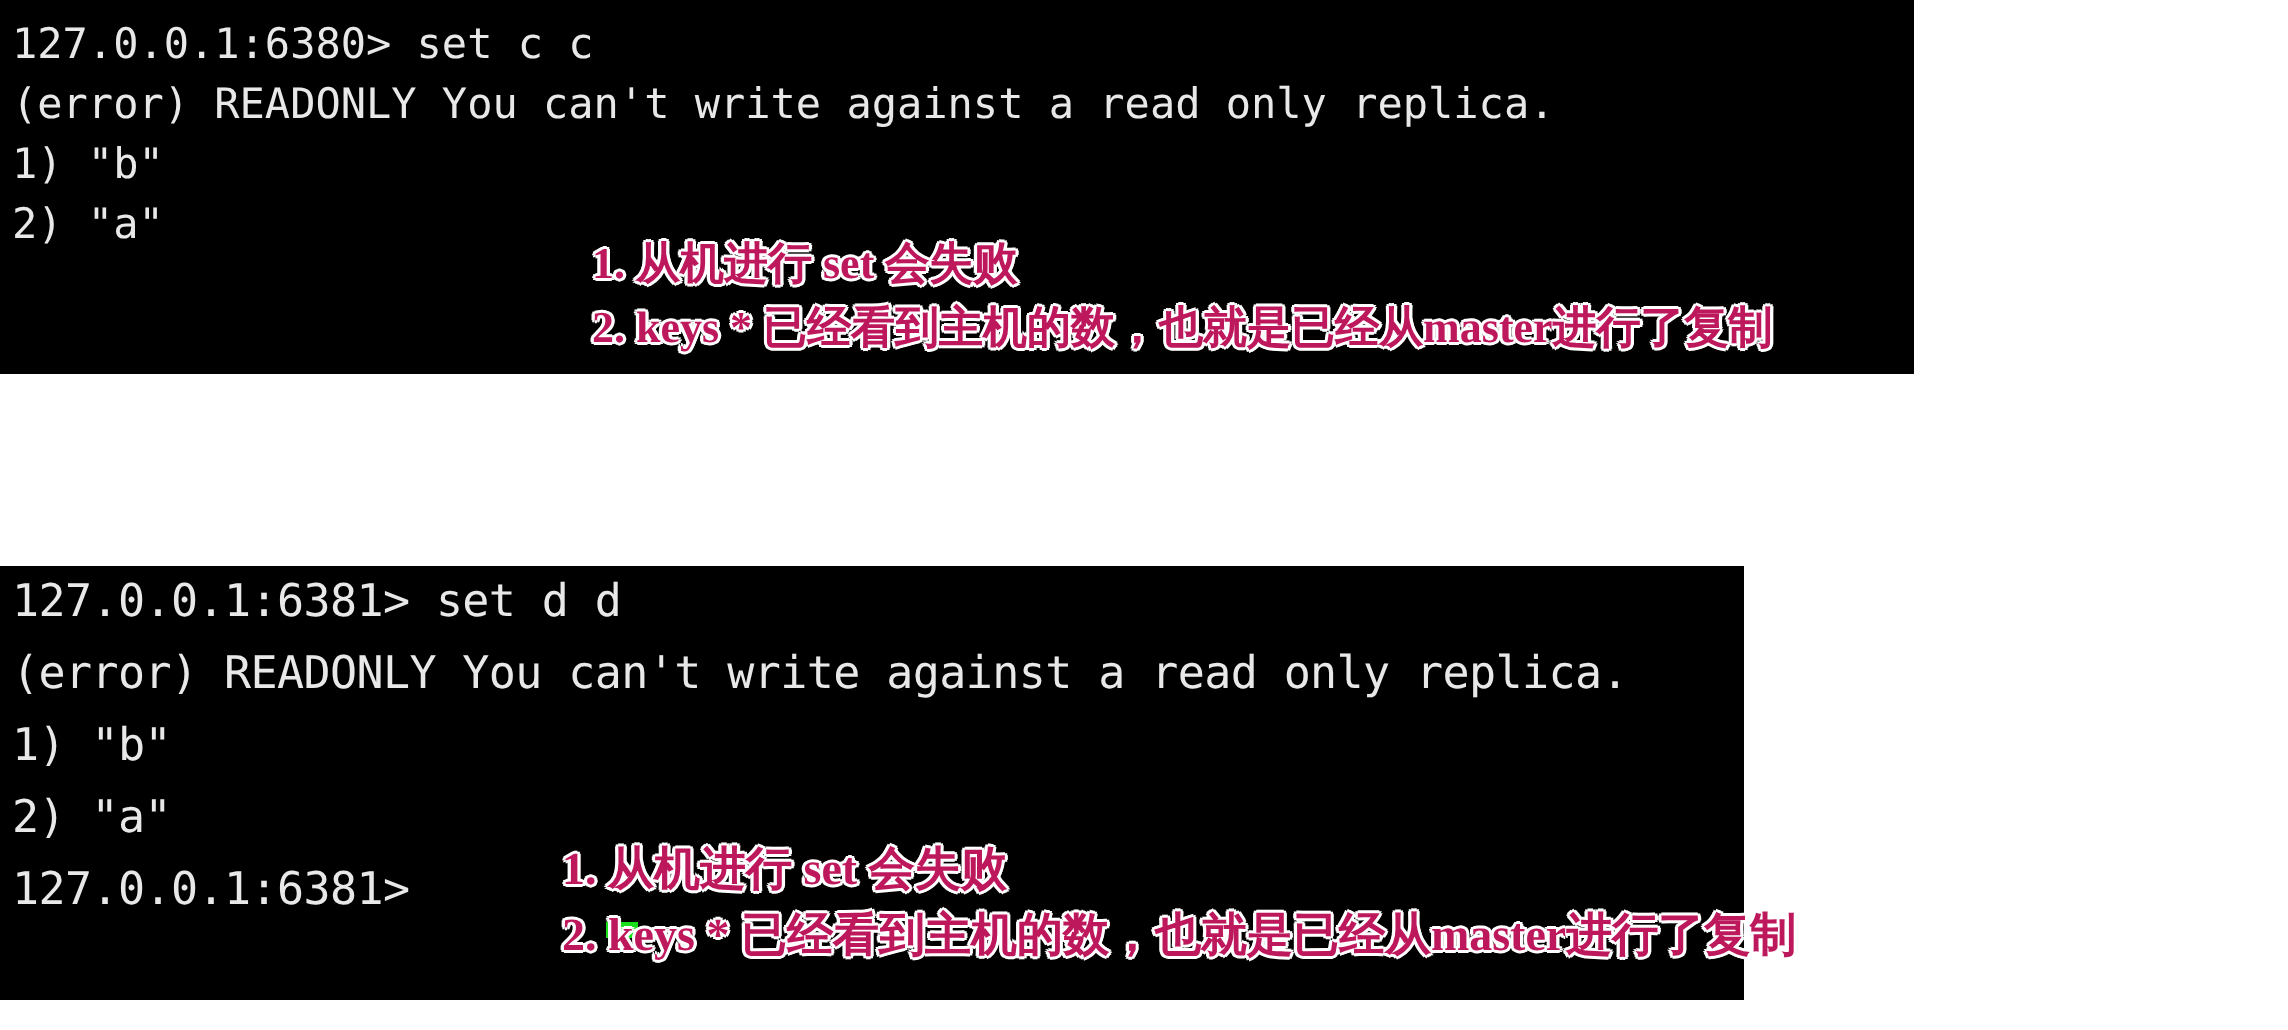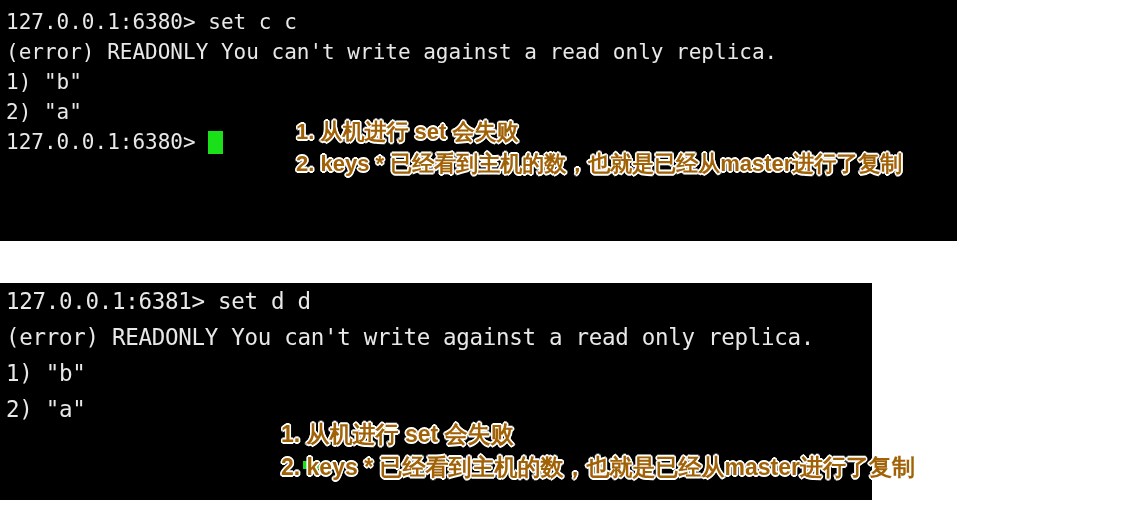--- a/index.html
+++ b/index.html
@@ -18,21 +18,21 @@
   
   .terminal {
     position: absolute;
     background: #000000;
     overflow: hidden;
   }
   #terminal-top {
     left: 0px;
     top: 0px;
     width: 957px;
-    height: 241px;
+    height: 187px;
   }
   #terminal-bottom {
     left: 0px;
     top: 283px;
     width: 872px;
     height: 217px;
   }
 
   .term-lines {
     position: absolute;
@@ -76,22 +76,22 @@
     width: 16px;
     height: 8px;
     position: absolute;
     left: 303px;
     top: 178px;
   }
 
   
   .annotation {
     position: absolute;
-    color: #a16207;
-    font-family: Liberation Sans, sans-serif;
+    color: #be185d;
+    font-family: Liberation Serif, serif;
     font-weight: bold;
     white-space: nowrap;
     text-shadow:
        1.6px 0 0 #ffffff, -1.6px 0 0 #ffffff,
        0 1.6px 0 #ffffff, 0 -1.6px 0 #ffffff,
        1.2px 1.2px 0 #ffffff, -1.2px 1.2px 0 #ffffff,
        1.2px -1.2px 0 #ffffff, -1.2px -1.2px 0 #ffffff;
   }
   #annot-top-1 {
     left: 296px;
@@ -119,32 +119,32 @@
 
 <div class="terminal" id="terminal-top">
   <div class="term-lines">
     <div class="term-line term-line-clipped">
       
     </div>
     <div class="term-line">127.0.0.1:6380&gt; set c c</div>
     <div class="term-line">(error) READONLY You can't write against a read only replica.</div>
     <div class="term-line">1) "b"</div>
     <div class="term-line">2) "a"</div>
-    <div class="term-line"><span>127.0.0.1:6380&gt; </span><span class="cursor-block"></span></div>
   </div>
 </div>
 
 <div class="annotation" id="annot-top-1">1. 从机进行 set 会失败</div>
 <div class="annotation" id="annot-top-2">2. keys * 已经看到主机的数，也就是已经从master进行了复制</div>
 
 <div class="terminal" id="terminal-bottom">
   <div class="term-lines">
     <div class="term-line">127.0.0.1:6381&gt; set d d</div>
     <div class="term-line">(error) READONLY You can't write against a read only replica.</div>
     <div class="term-line">1) "b"</div>
     <div class="term-line">2) "a"</div>
+    <div class="term-line">127.0.0.1:6381&gt; </div>
   </div>
   <div class="cursor-block"></div>
 
 </div>
 
 <div class="annotation" id="annot-bottom-1">1. 从机进行 set 会失败</div>
 <div class="annotation" id="annot-bottom-2">2. keys * 已经看到主机的数，也就是已经从master进行了复制</div>
 
 </body></html>

